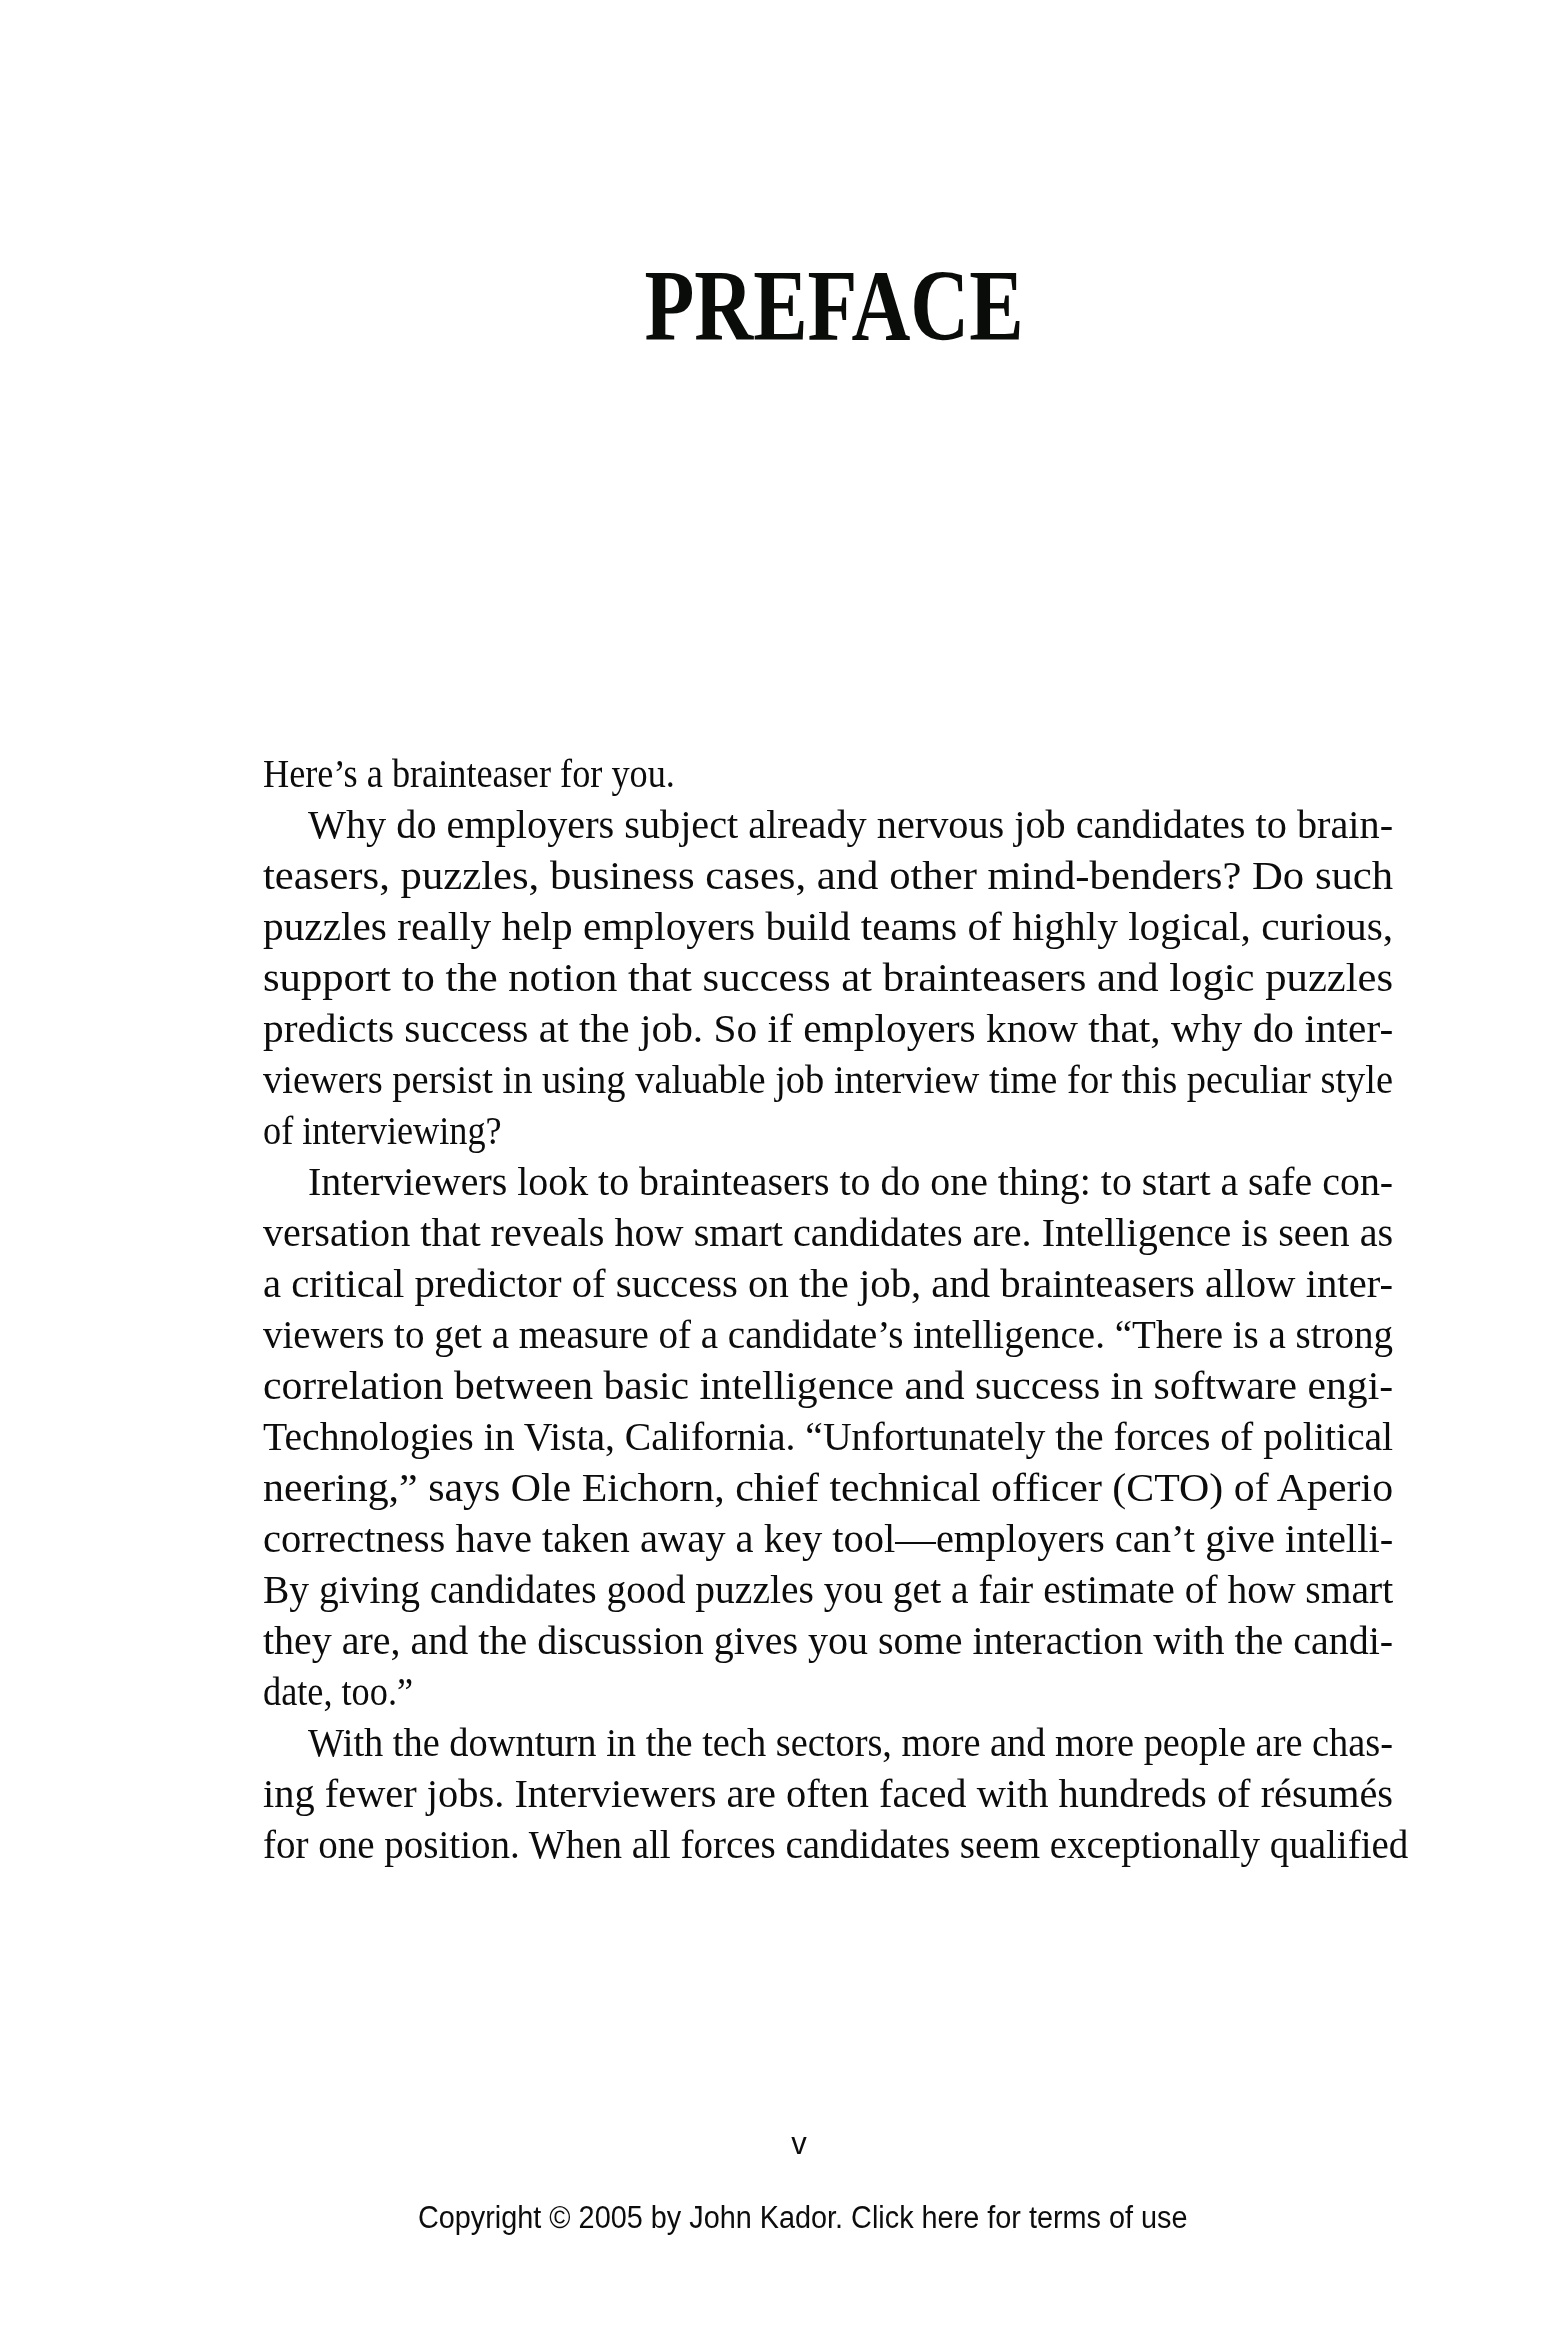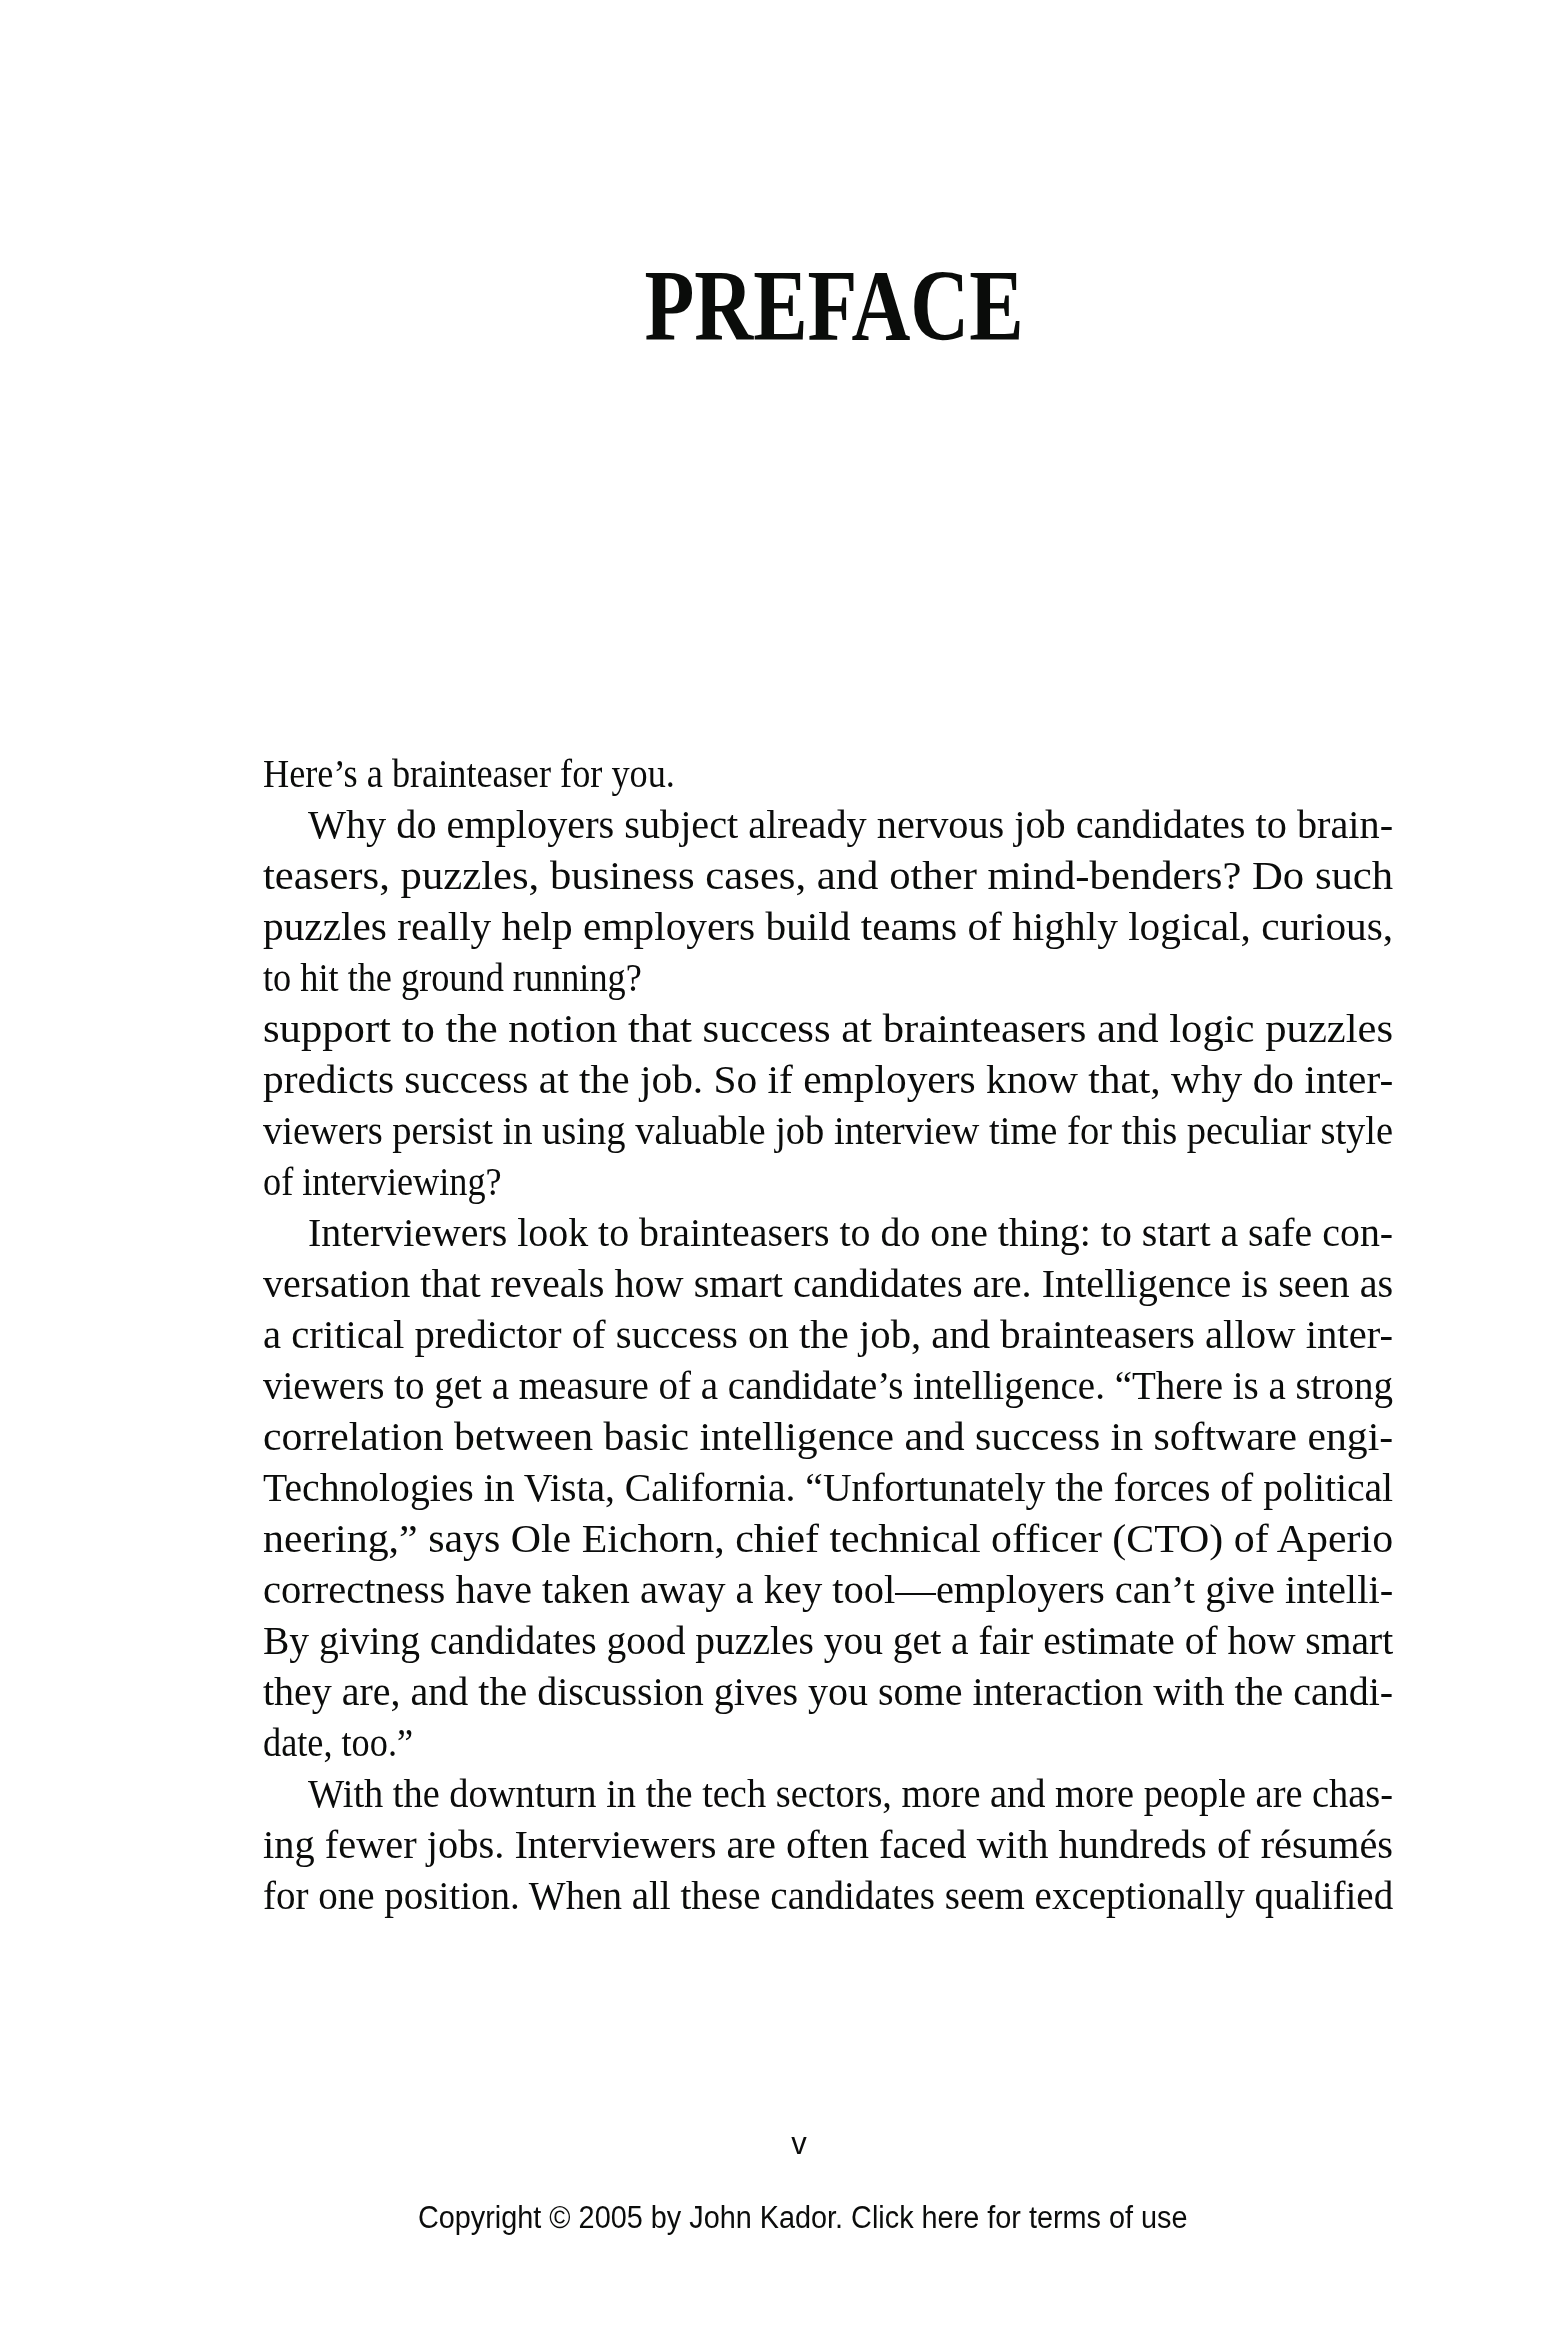--- a/index.html
+++ b/index.html
@@ -104,39 +104,38 @@
 
   <h1 class="title" style="margin:18px;padding-left:36px;">
     <span>PREFACE</span>
   </h1>
 
   <div class="body-text" id="body-text">
       <div class="line"><span class="txt" style="transform: scaleX(0.93);">Here’s a brainteaser for you.</span></div>
       <div class="line indent"><span class="txt" style="transform: scaleX(1.0318);">Why do employers subject already nervous job candidates to brain-</span></div>
       <div class="line"><span class="txt" style="transform: scaleX(1.095);">teasers, puzzles, business cases, and other mind-benders? Do such</span></div>
       <div class="line"><span class="txt" style="transform: scaleX(1.0594);">puzzles really help employers build teams of highly logical, curious,</span></div>
-      <div class="line"><span class="txt" style="transform: scaleX(0.93);">to hit the ground running?</span></div>
       <div class="line"><span class="txt" style="transform: scaleX(1.0938);">support to the notion that success at brainteasers and logic puzzles</span></div>
       <div class="line"><span class="txt" style="transform: scaleX(1.0612);">predicts success at the job. So if employers know that, why do inter-</span></div>
       <div class="line"><span class="txt" style="transform: scaleX(0.9872);">viewers persist in using valuable job interview time for this peculiar style</span></div>
       <div class="line"><span class="txt" style="transform: scaleX(0.93);">of interviewing?</span></div>
       <div class="line indent"><span class="txt" style="transform: scaleX(1.0224);">Interviewers look to brainteasers to do one thing: to start a safe con-</span></div>
       <div class="line"><span class="txt" style="transform: scaleX(1.0302);">versation that reveals how smart candidates are. Intelligence is seen as</span></div>
       <div class="line"><span class="txt" style="transform: scaleX(1.0443);">a critical predictor of success on the job, and brainteasers allow inter-</span></div>
       <div class="line"><span class="txt" style="transform: scaleX(1.0006);">viewers to get a measure of a candidate’s intelligence. “There is a strong</span></div>
       <div class="line"><span class="txt" style="transform: scaleX(1.0693);">correlation between basic intelligence and success in software engi-</span></div>
       <div class="line"><span class="txt" style="transform: scaleX(1.0164);">Technologies in Vista, California. “Unfortunately the forces of political</span></div>
       <div class="line"><span class="txt" style="transform: scaleX(1.074);">neering,” says Ole Eichorn, chief technical officer (CTO) of Aperio</span></div>
       <div class="line"><span class="txt" style="transform: scaleX(1.0391);">correctness have taken away a key tool—employers can’t give intelli-</span></div>
       <div class="line"><span class="txt" style="transform: scaleX(1.0131);">By giving candidates good puzzles you get a fair estimate of how smart</span></div>
       <div class="line"><span class="txt" style="transform: scaleX(1.025);">they are, and the discussion gives you some interaction with the candi-</span></div>
       <div class="line"><span class="txt" style="transform: scaleX(0.93);">date, too.”</span></div>
       <div class="line indent"><span class="txt" style="transform: scaleX(0.9847);">With the downturn in the tech sectors, more and more people are chas-</span></div>
       <div class="line"><span class="txt" style="transform: scaleX(1.0363);">ing fewer jobs. Interviewers are often faced with hundreds of résumés</span></div>
-      <div class="line"><span class="txt" style="transform: scaleX(1.0002);">for one position. When all these candidates seem exceptionally qualified</span></div>
+      <div class="line"><span class="txt" style="transform: scaleX(1.0002);">for one position. When all forces candidates seem exceptionally qualified</span></div>
     </div>
 
   <div class="page-number">v</div>
 
   <div class="copyright">
     <span class="cp-inner">
       <span>Copyright © 2005 by John Kador. </span><a class="link">Click here for terms of use</a>
     </span>
   </div>
 

